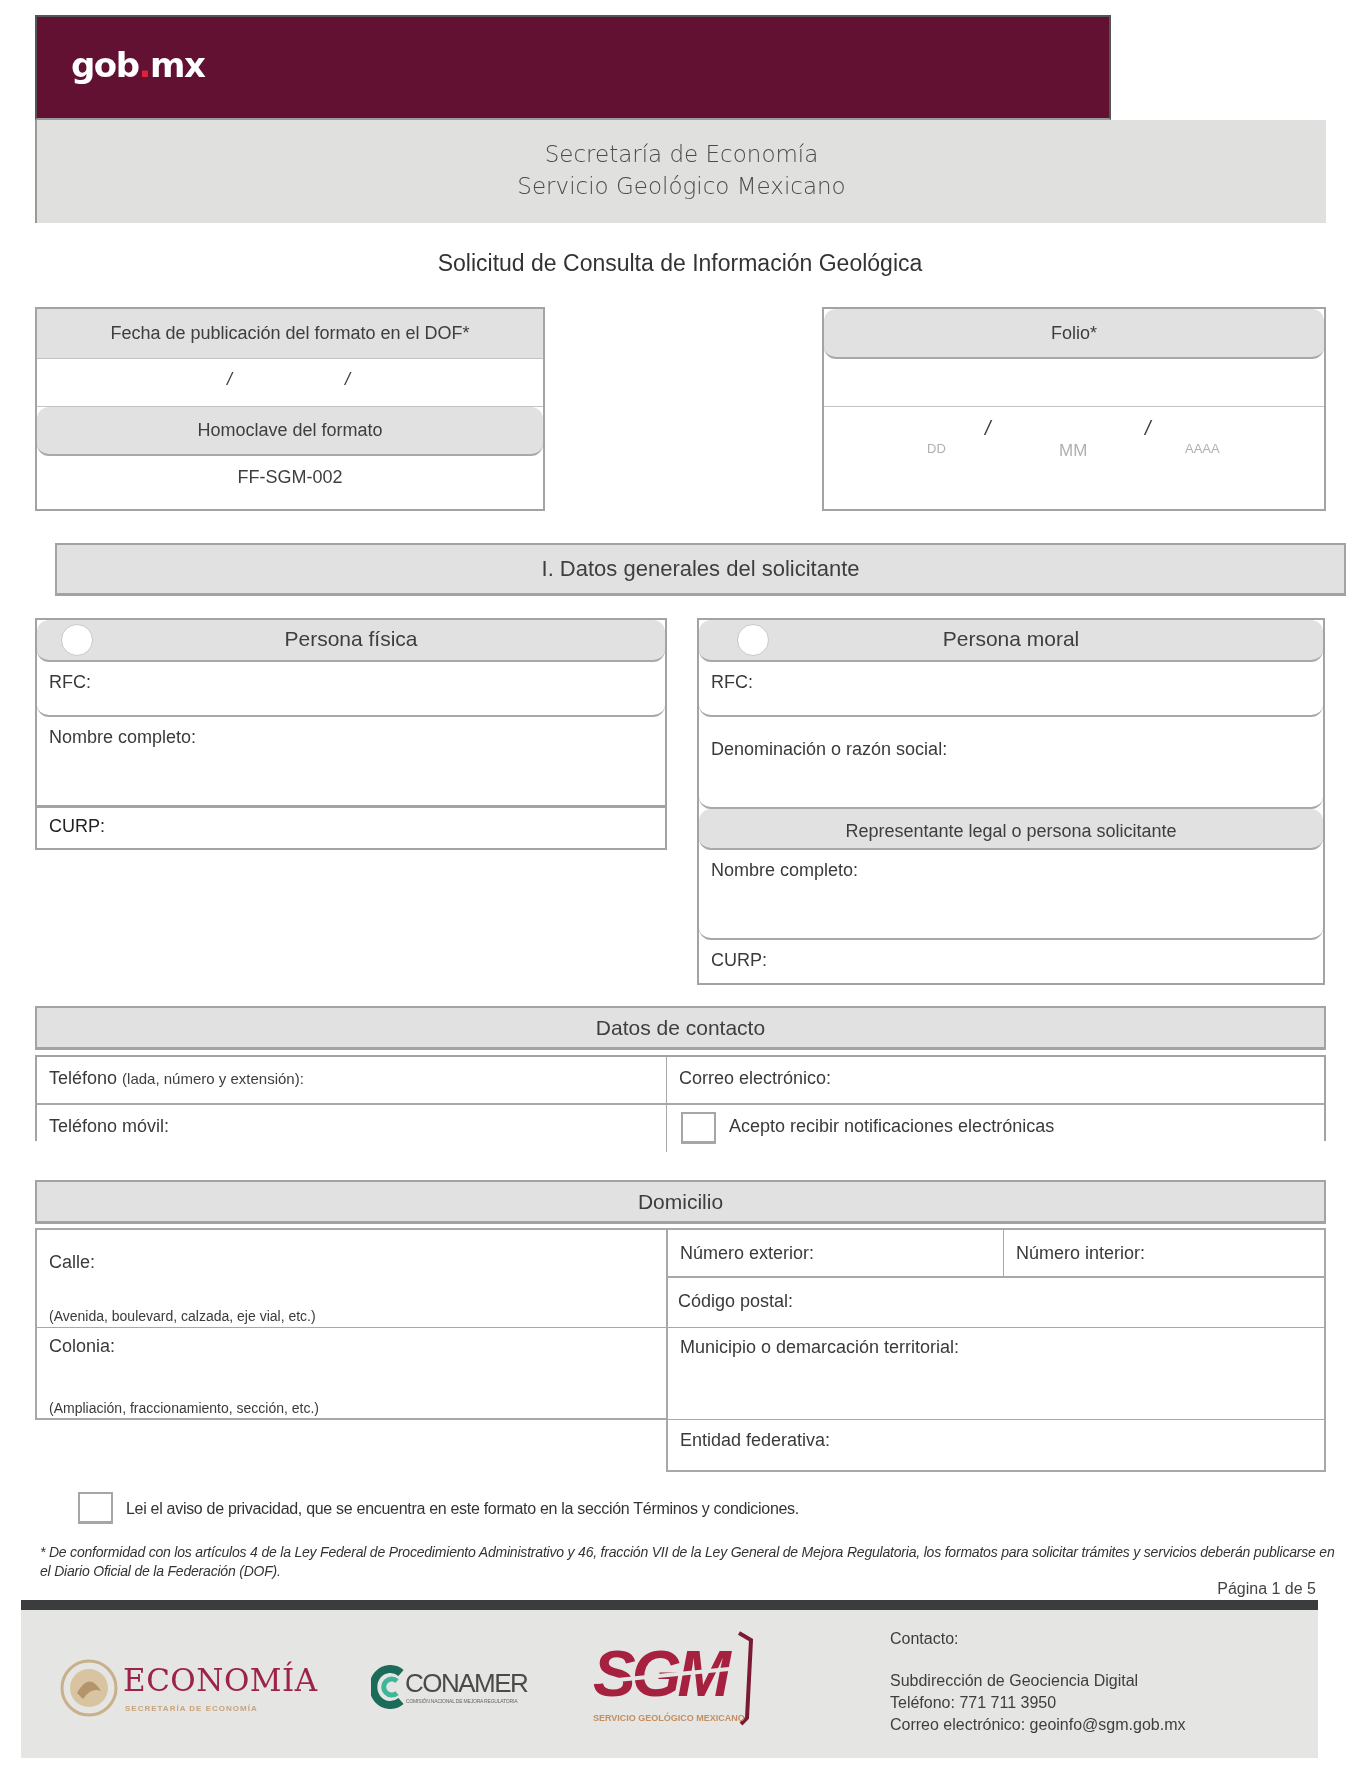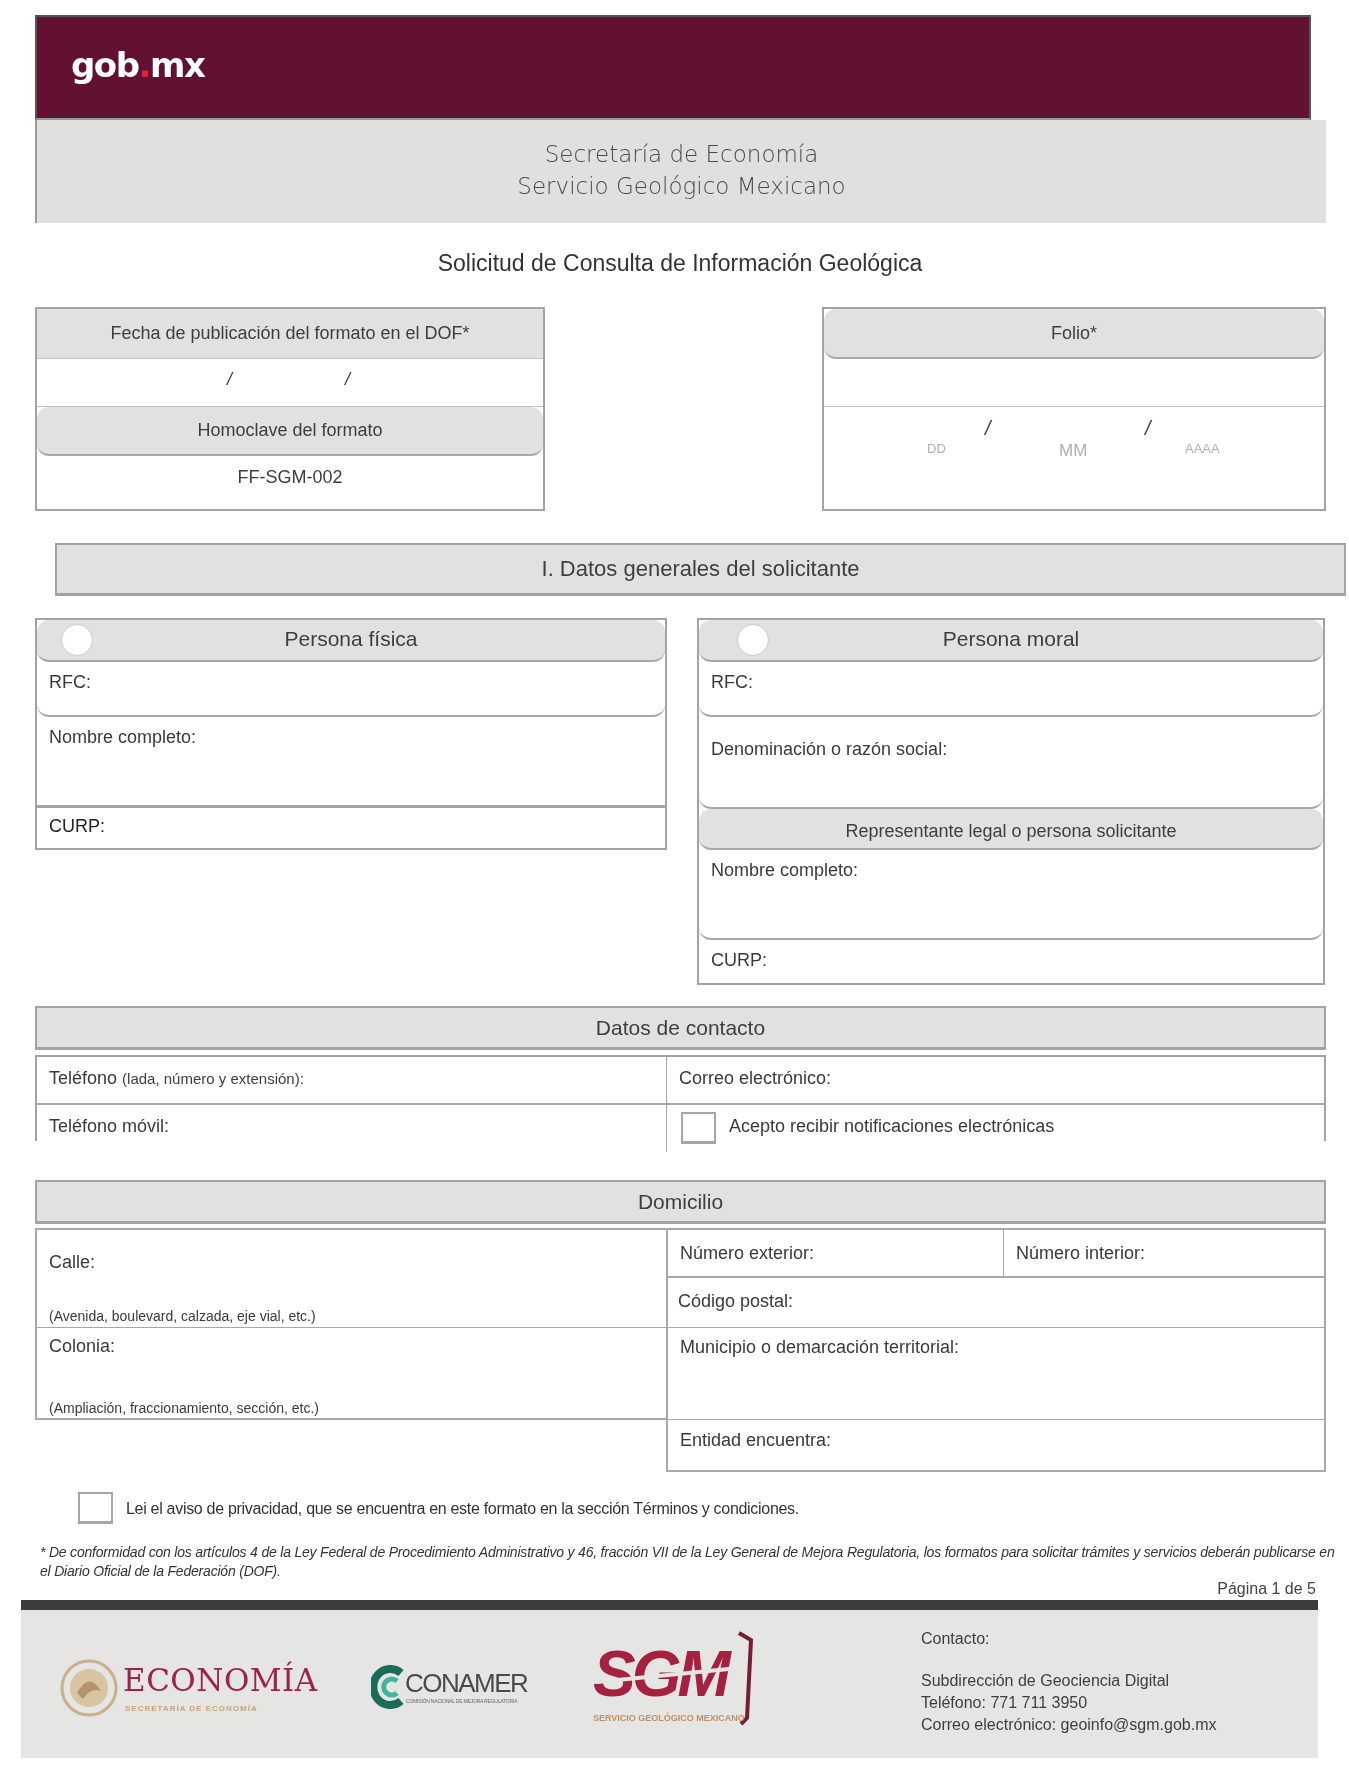--- a/index.html
+++ b/index.html
@@ -1,21 +1,21 @@
 <!DOCTYPE html>
 <html><head>
 <meta charset="utf-8">
 <style>
   html, body { margin: 0; padding: 0; background: #ffffff; }
   body { width: 1349px; height: 1775px; position: relative; overflow: hidden;
          font-family: "Liberation Sans", sans-serif; color: #3a3a3a; }
   .abs { position: absolute; box-sizing: border-box; }
 
   
-  .hdr { left: 35px; top: 15px; width: 1276px; height: 105px; background: #621132;
+  .hdr { left: 35px; top: 15px; width: 1076px; height: 105px; background: #621132;
          border: 2px solid #555; border-bottom: 2px solid #9a9a9a; }
   .logo { left: 34px; top: 28px; color: #fff; font-family: "DejaVu Sans", sans-serif;
           font-size: 34px; letter-spacing: -1.5px; font-weight: 600; }
   .logo .dot { color: #e0213a; }
   .band { left: 35px; top: 120px; width: 1291px; height: 103px; background: #e0e0df;
           border-left: 2px solid #9a9a9a; text-align: center; color: #4a4a4a;
           font-family: "DejaVu Sans", sans-serif; font-size: 23px; font-weight: 300;
           padding-top: 18px; line-height: 32px; }
 
   .doc-title { left: 0; top: 250px; width: 1360px; text-align: center; font-size: 23px; color: #333; }
@@ -129,21 +129,21 @@
   <div class="abs cell" style="left:0;top:100px;width:632px;height:92px;border:2px solid #a8a8a8;border-top:none;border-right:none;padding:8px 12px;">
     <div class="lbl">Colonia:</div>
     <div class="abs sub" style="left:12px;top:72px;">(Ampliación, fraccionamiento, sección, etc.)</div>
   </div>
 
   <div class="abs" style="left:631px;top:0;width:660px;height:244px;border:2px solid #a8a8a8;">
     <div class="abs cell" style="left:0;top:0;width:336px;height:48px;border-right:1.5px solid #a8a8a8;border-bottom:2px solid #a8a8a8;padding:13px 12px;"><span class="lbl">Número exterior:</span></div>
     <div class="abs cell" style="left:336px;top:0;width:320px;height:48px;border-bottom:2px solid #a8a8a8;padding:13px 12px;"><span class="lbl">Número interior:</span></div>
     <div class="abs cell" style="left:0;top:48px;width:656px;height:50px;border-bottom:1.5px solid #a8a8a8;padding:13px 10px;"><span class="lbl">Código postal:</span></div>
     <div class="abs cell" style="left:0;top:98px;width:656px;height:92px;border-bottom:1.5px solid #a8a8a8;padding:9px 12px;"><span class="lbl">Municipio o demarcación territorial:</span></div>
-    <div class="abs cell" style="left:0;top:190px;width:656px;height:50px;padding:10px 12px;"><span class="lbl">Entidad encuentra:</span></div>
+    <div class="abs cell" style="left:0;top:190px;width:656px;height:50px;padding:10px 12px;"><span class="lbl">Entidad federativa:</span></div>
   </div>
 </div>
 
 <span class="abs chk" style="left:78px;top:1492px;width:35px;height:32px;"></span>
 <span class="abs" style="left:126px;top:1500px;font-size:16px;color:#333;letter-spacing:-0.3px;">Lei el aviso de privacidad, que se encuentra en este formato en la sección Términos y condiciones.</span>
 
 <div class="abs note">* De conformidad con los artículos 4 de la Ley Federal de Procedimiento Administrativo y 46, fracción VII de la Ley General de Mejora Regulatoria, los formatos para solicitar trámites y servicios deberán publicarse en el Diario Oficial de la Federación (DOF).</div>
 <div class="abs page">Página 1 de 5</div>
 
 <div class="abs foot-dark"></div>
@@ -170,20 +170,20 @@
 
   <div class="abs" style="left:568px;top:20px;width:200px;height:100px;">
     <svg width="200" height="100" viewBox="0 0 200 100">
       <path d="M150 3 L162 10 L158 88 L152 94" fill="none" stroke="#7a1a33" stroke-width="4"></path>
       <text x="4" y="66" font-family="Liberation Sans, sans-serif" font-size="64" font-weight="bold" font-style="italic" fill="#a6203f" letter-spacing="-4">SGM</text>
       <path d="M8 52 L150 38" stroke="#e5e5e4" stroke-width="4"></path>
     </svg>
   </div>
   <div class="abs" style="left:572px;top:103px;color:#c29060;font-size:9px;font-weight:bold;">SERVICIO GEOLÓGICO MEXICANO</div>
 
-  <div class="abs contact" style="left:869px;top:18px;margin-left:31px;">
+  <div class="abs contact" style="left:869px;top:18px;">
     <div>Contacto:</div>
     <div style="height:20px;"></div>
     <div>Subdirección de Geociencia Digital</div>
     <div>Teléfono: 771 711 3950</div>
     <div>Correo electrónico: geoinfo@sgm.gob.mx</div>
   </div>
 </div>
 
 </body></html>

